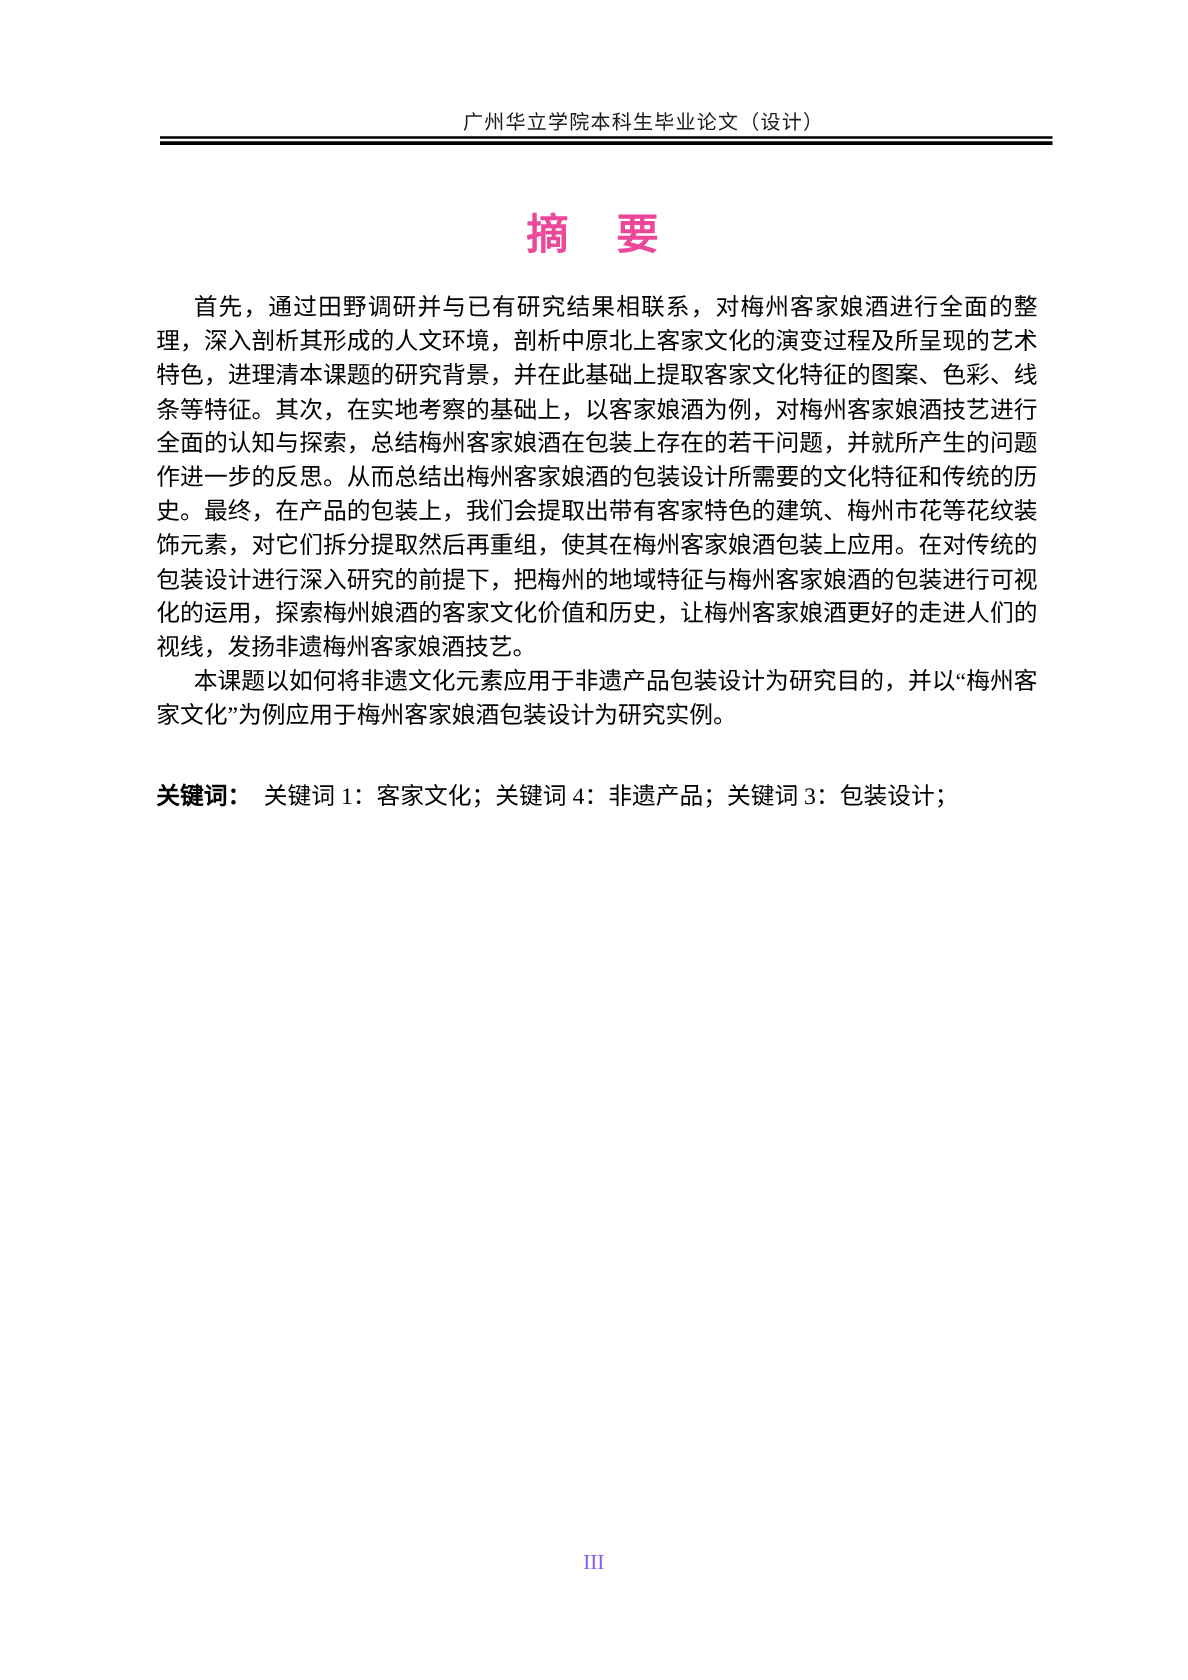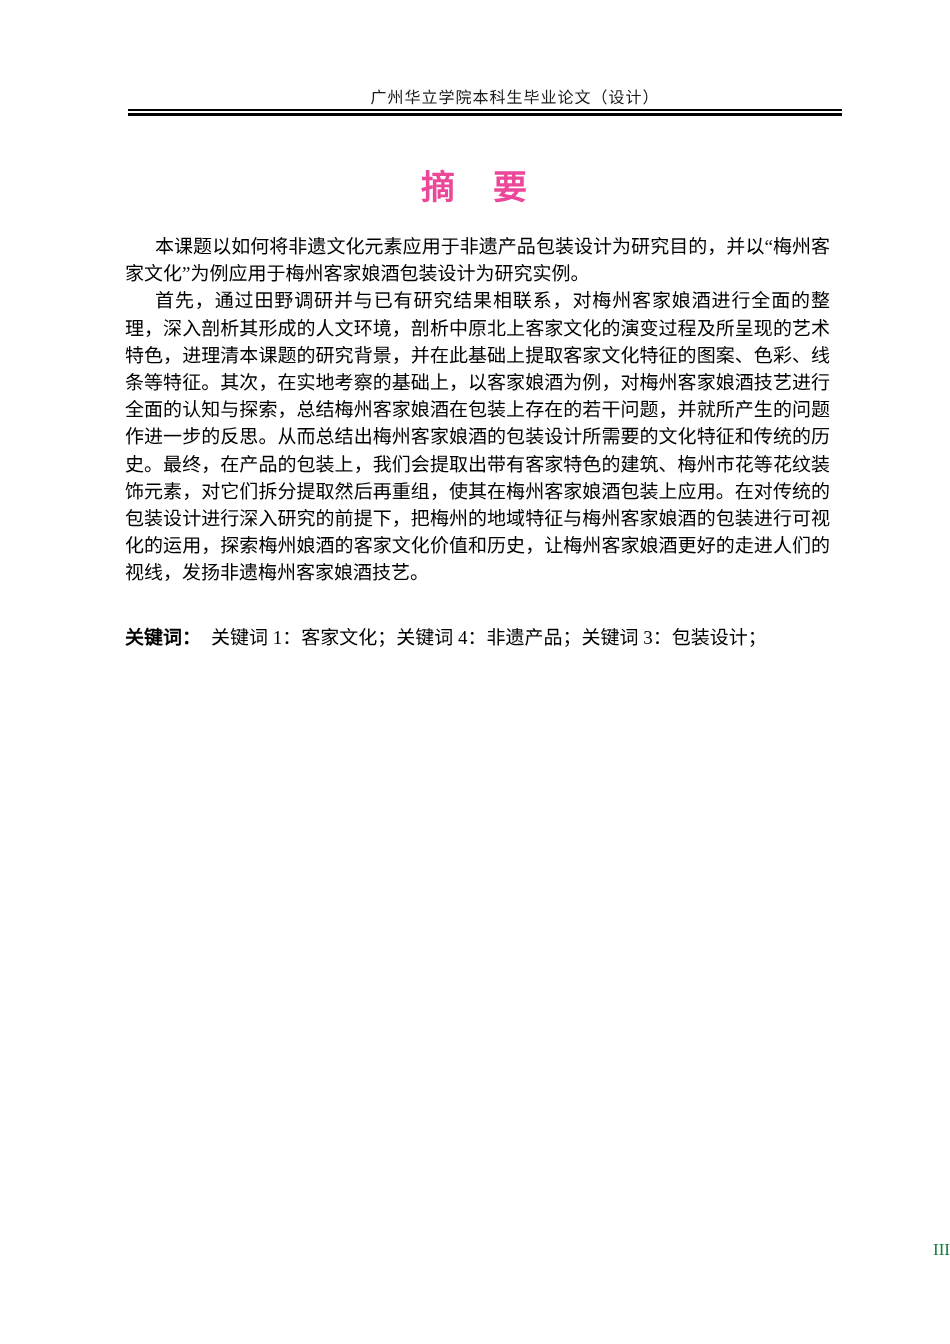--- a/index.html
+++ b/index.html
@@ -78,39 +78,39 @@
     margin-right: 10px;
   }
   .kw-content {
     flex: 1 1 auto;
   }
   .footer {
     position: absolute;
     top: 1240px;
     left: 0;
     width: 100%;
-    text-align: right;
+    text-align: center;
     font-size: 17px;
-    color: #15803d;
+    color: #8b5cf6;
   }
 </style>
 </head>
 <body>
 
 <div class="page">
 
   <div class="header-text">广州华立学院本科生毕业论文（设计）</div>
 
   <div class="header-rule"></div>
 
   <h1 class="doc-title">摘　要</h1>
 
   <div class="content">
+    <p>首先，通过田野调研并与已有研究结果相联系，对梅州客家娘酒进行全面的整理，深入剖析其形成的人文环境，剖析中原北上客家文化的演变过程及所呈现的艺术特色，进理清本课题的研究背景，并在此基础上提取客家文化特征的图案、色彩、线条等特征。其次，在实地考察的基础上，以客家娘酒为例，对梅州客家娘酒技艺进行全面的认知与探索，总结梅州客家娘酒在包装上存在的若干问题，并就所产生的问题作进一步的反思。从而总结出梅州客家娘酒的包装设计所需要的文化特征和传统的历史。最终，在产品的包装上，我们会提取出带有客家特色的建筑、梅州市花等花纹装饰元素，对它们拆分提取然后再重组，使其在梅州客家娘酒包装上应用。在对传统的包装设计进行深入研究的前提下，把梅州的地域特征与梅州客家娘酒的包装进行可视化的运用，探索梅州娘酒的客家文化价值和历史，让梅州客家娘酒更好的走进人们的视线，发扬非遗梅州客家娘酒技艺。</p>
     <p>本课题以如何将非遗文化元素应用于非遗产品包装设计为研究目的，并以“梅州客家文化”为例应用于梅州客家娘酒包装设计为研究实例。</p>
-    <p>首先，通过田野调研并与已有研究结果相联系，对梅州客家娘酒进行全面的整理，深入剖析其形成的人文环境，剖析中原北上客家文化的演变过程及所呈现的艺术特色，进理清本课题的研究背景，并在此基础上提取客家文化特征的图案、色彩、线条等特征。其次，在实地考察的基础上，以客家娘酒为例，对梅州客家娘酒技艺进行全面的认知与探索，总结梅州客家娘酒在包装上存在的若干问题，并就所产生的问题作进一步的反思。从而总结出梅州客家娘酒的包装设计所需要的文化特征和传统的历史。最终，在产品的包装上，我们会提取出带有客家特色的建筑、梅州市花等花纹装饰元素，对它们拆分提取然后再重组，使其在梅州客家娘酒包装上应用。在对传统的包装设计进行深入研究的前提下，把梅州的地域特征与梅州客家娘酒的包装进行可视化的运用，探索梅州娘酒的客家文化价值和历史，让梅州客家娘酒更好的走进人们的视线，发扬非遗梅州客家娘酒技艺。</p>
 
     <div class="keywords">
       <span class="kw-label">关键词：</span>
       <div class="kw-content">
         <div>关键词 1：客家文化；关键词 4：非遗产品；关键词 3：包装设计；</div>
       </div>
     </div>
   </div>
 
   <div class="footer">

